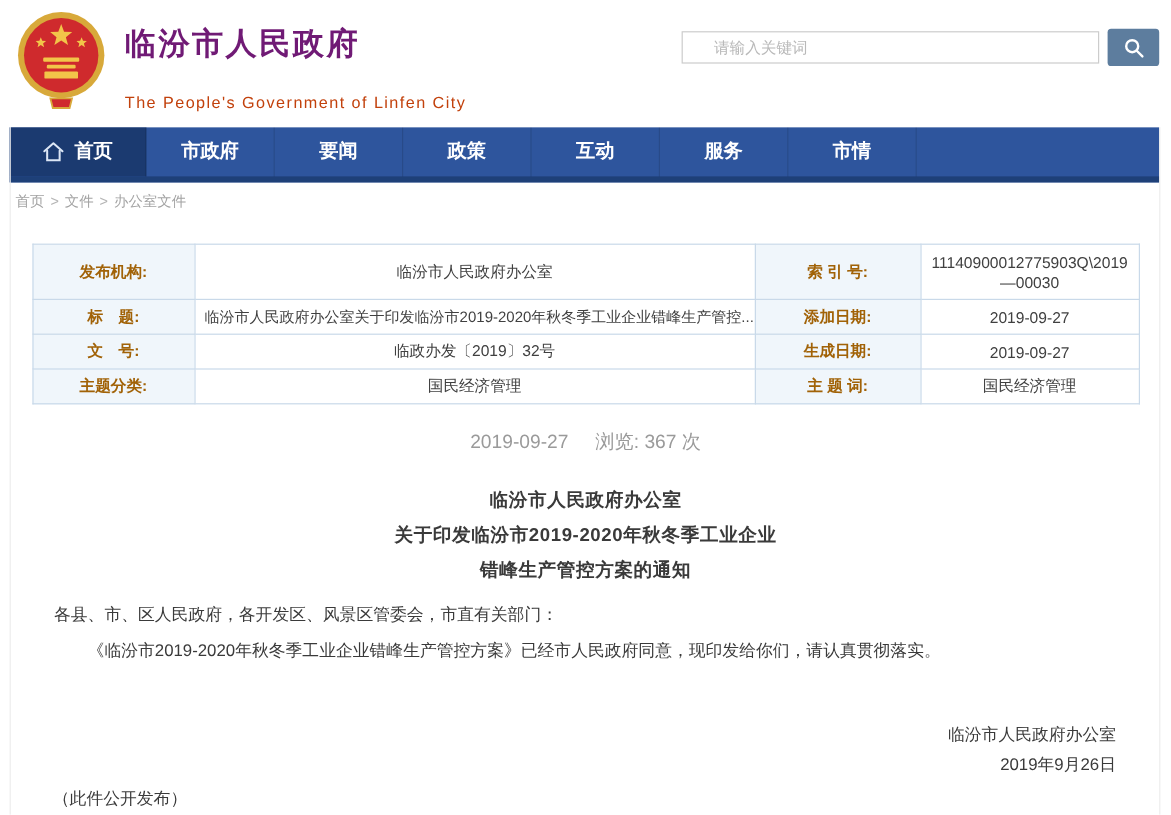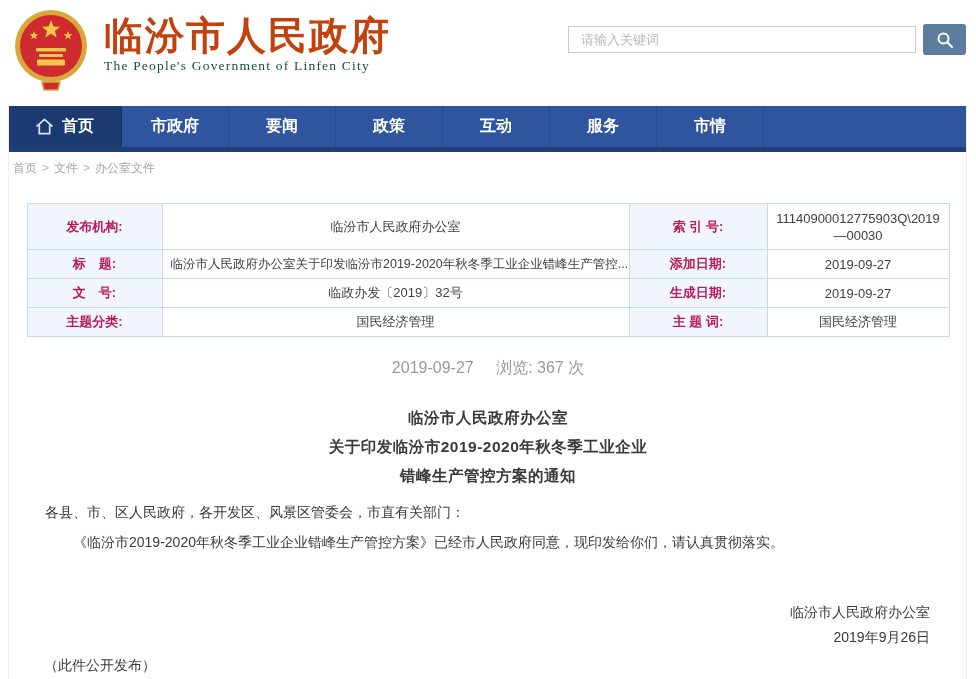--- a/index.html
+++ b/index.html
@@ -6,24 +6,24 @@
   html,body { width:976px; height:679px; background:#fff; overflow:hidden;
     font-family:"Liberation Sans","DejaVu Sans",sans-serif; }
   .page { position:relative; width:976px; height:679px; background:#fff; }
   .frame { position:absolute; left:8px; right:9px; top:0; bottom:0;
     border-left:1px solid #ededed; border-right:1px solid #ededed; pointer-events:none; }
 
   
   .header { position:relative; height:106px; background:#fff; }
   .logo-wrap { position:absolute; left:12px; top:8px; width:78px; height:84px; cursor:pointer; }
   .site-name-block { position:absolute; left:104px; top:14px; }
-  .site-title { font-size:39px; font-weight:bold; color:#c2410c; letter-spacing:2px; line-height:44px; }
-  .site-subtitle { font-size:13.5px; color:#14532d; letter-spacing:1.2px; margin-top:0;font-family:Liberation Serif, serif; }
+  .site-title { font-size:26px; font-weight:bold; color:#701a75; letter-spacing:2px; line-height:44px; }
+  .site-subtitle { font-size:13.5px; color:#c2410c; letter-spacing:1.2px; margin-top:20px; }
   .search-area { position:absolute; right:10px; top:24px; display:flex; align-items:center; }
-  .search-input { width:348px; height:27px; border:1px solid #ccc; padding:0 12px;
+  .search-input { width:348px; height:27px; border:1px solid #ccc; padding:0 26px;
     font-size:13px; color:#555; outline:none; }
   .search-input::placeholder { color:#b9b9b9; }
   .search-btn { width:43px; height:31px; margin-left:7px; background:#5d7d9e; border:none;
     border-radius:3px; cursor:pointer; display:flex; align-items:center; justify-content:center; }
 
   
   .nav { margin:0 10px 0 8px; height:46px; background:#2e559d;
     border-bottom:5px solid #1e4078; display:flex; }
   .nav-item { width:107px; height:41px; display:flex; align-items:center; justify-content:center;
     color:#fff; font-size:16px; font-weight:bold; cursor:pointer;
@@ -34,21 +34,21 @@
   
   .breadcrumb { height:32px; display:flex; align-items:center; padding-left:13px;
     font-size:12px; color:#a3a3a3; }
   .crumb { cursor:pointer; }
   .crumb-sep { margin:0 5px; color:#b5b5b5; }
 
   
   .doc-table { width:922px; margin:19px auto 0; border-collapse:collapse; table-layout:fixed; }
   .doc-table td { border:1px solid #c9d9e9; text-align:center; vertical-align:middle;
     padding:3px 8px; }
-  .doc-table .lbl { background:#f0f6fb; color:#be185d; font-size:13px; font-weight:bold; }
+  .doc-table .lbl { background:#f0f6fb; color:#a16207; font-size:13px; font-weight:bold; }
   .doc-table .val { background:#fff; color:#404040; font-size:13px; }
   .doc-table tr { height:29px; }
   .doc-table tr.tall { height:46px; }
   .col-l1 { width:135px; } .col-v1 { width:467px; } .col-l2 { width:138px; } .col-v2 { width:182px; }
   .val.ellip { font-size:12.5px; white-space:nowrap; overflow:hidden; }
   .val.brk { word-break:break-all; line-height:17px; font-size:13px; }
 
   
   .meta-line { margin-top:21px; text-align:center; font-size:16px; color:#9a9a9a; }
   .meta-line span { margin:0 9px; }

